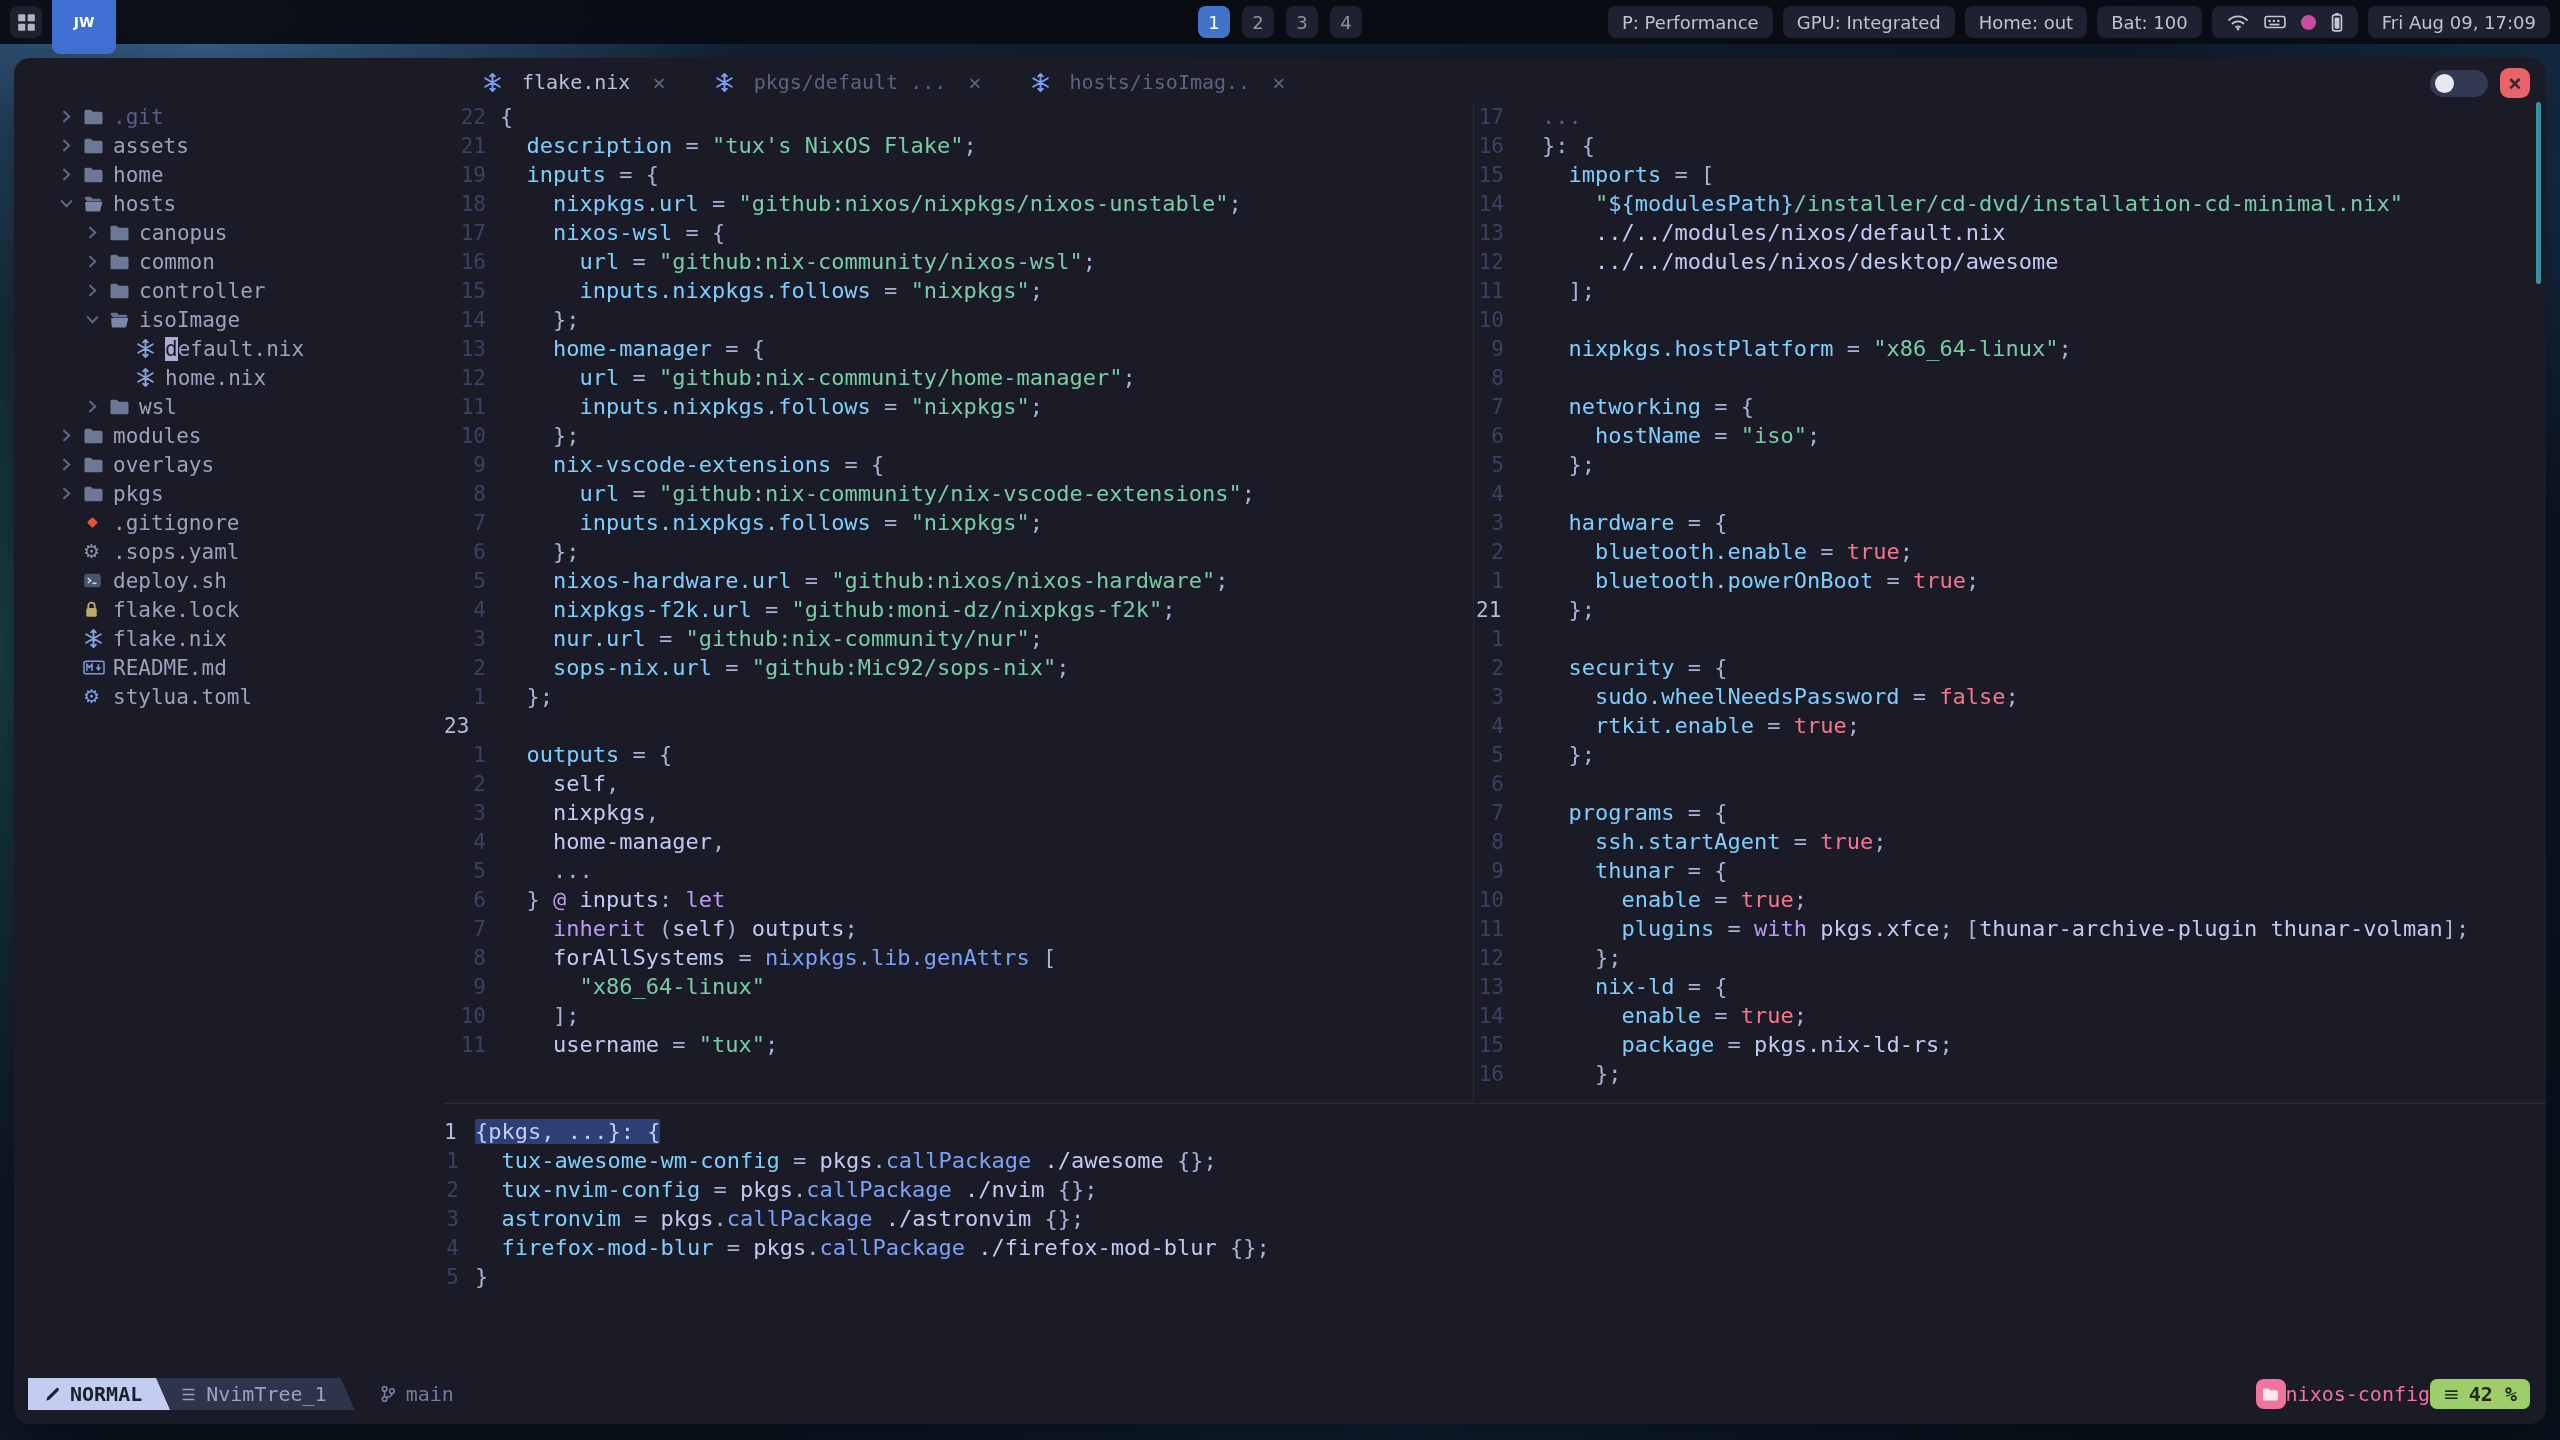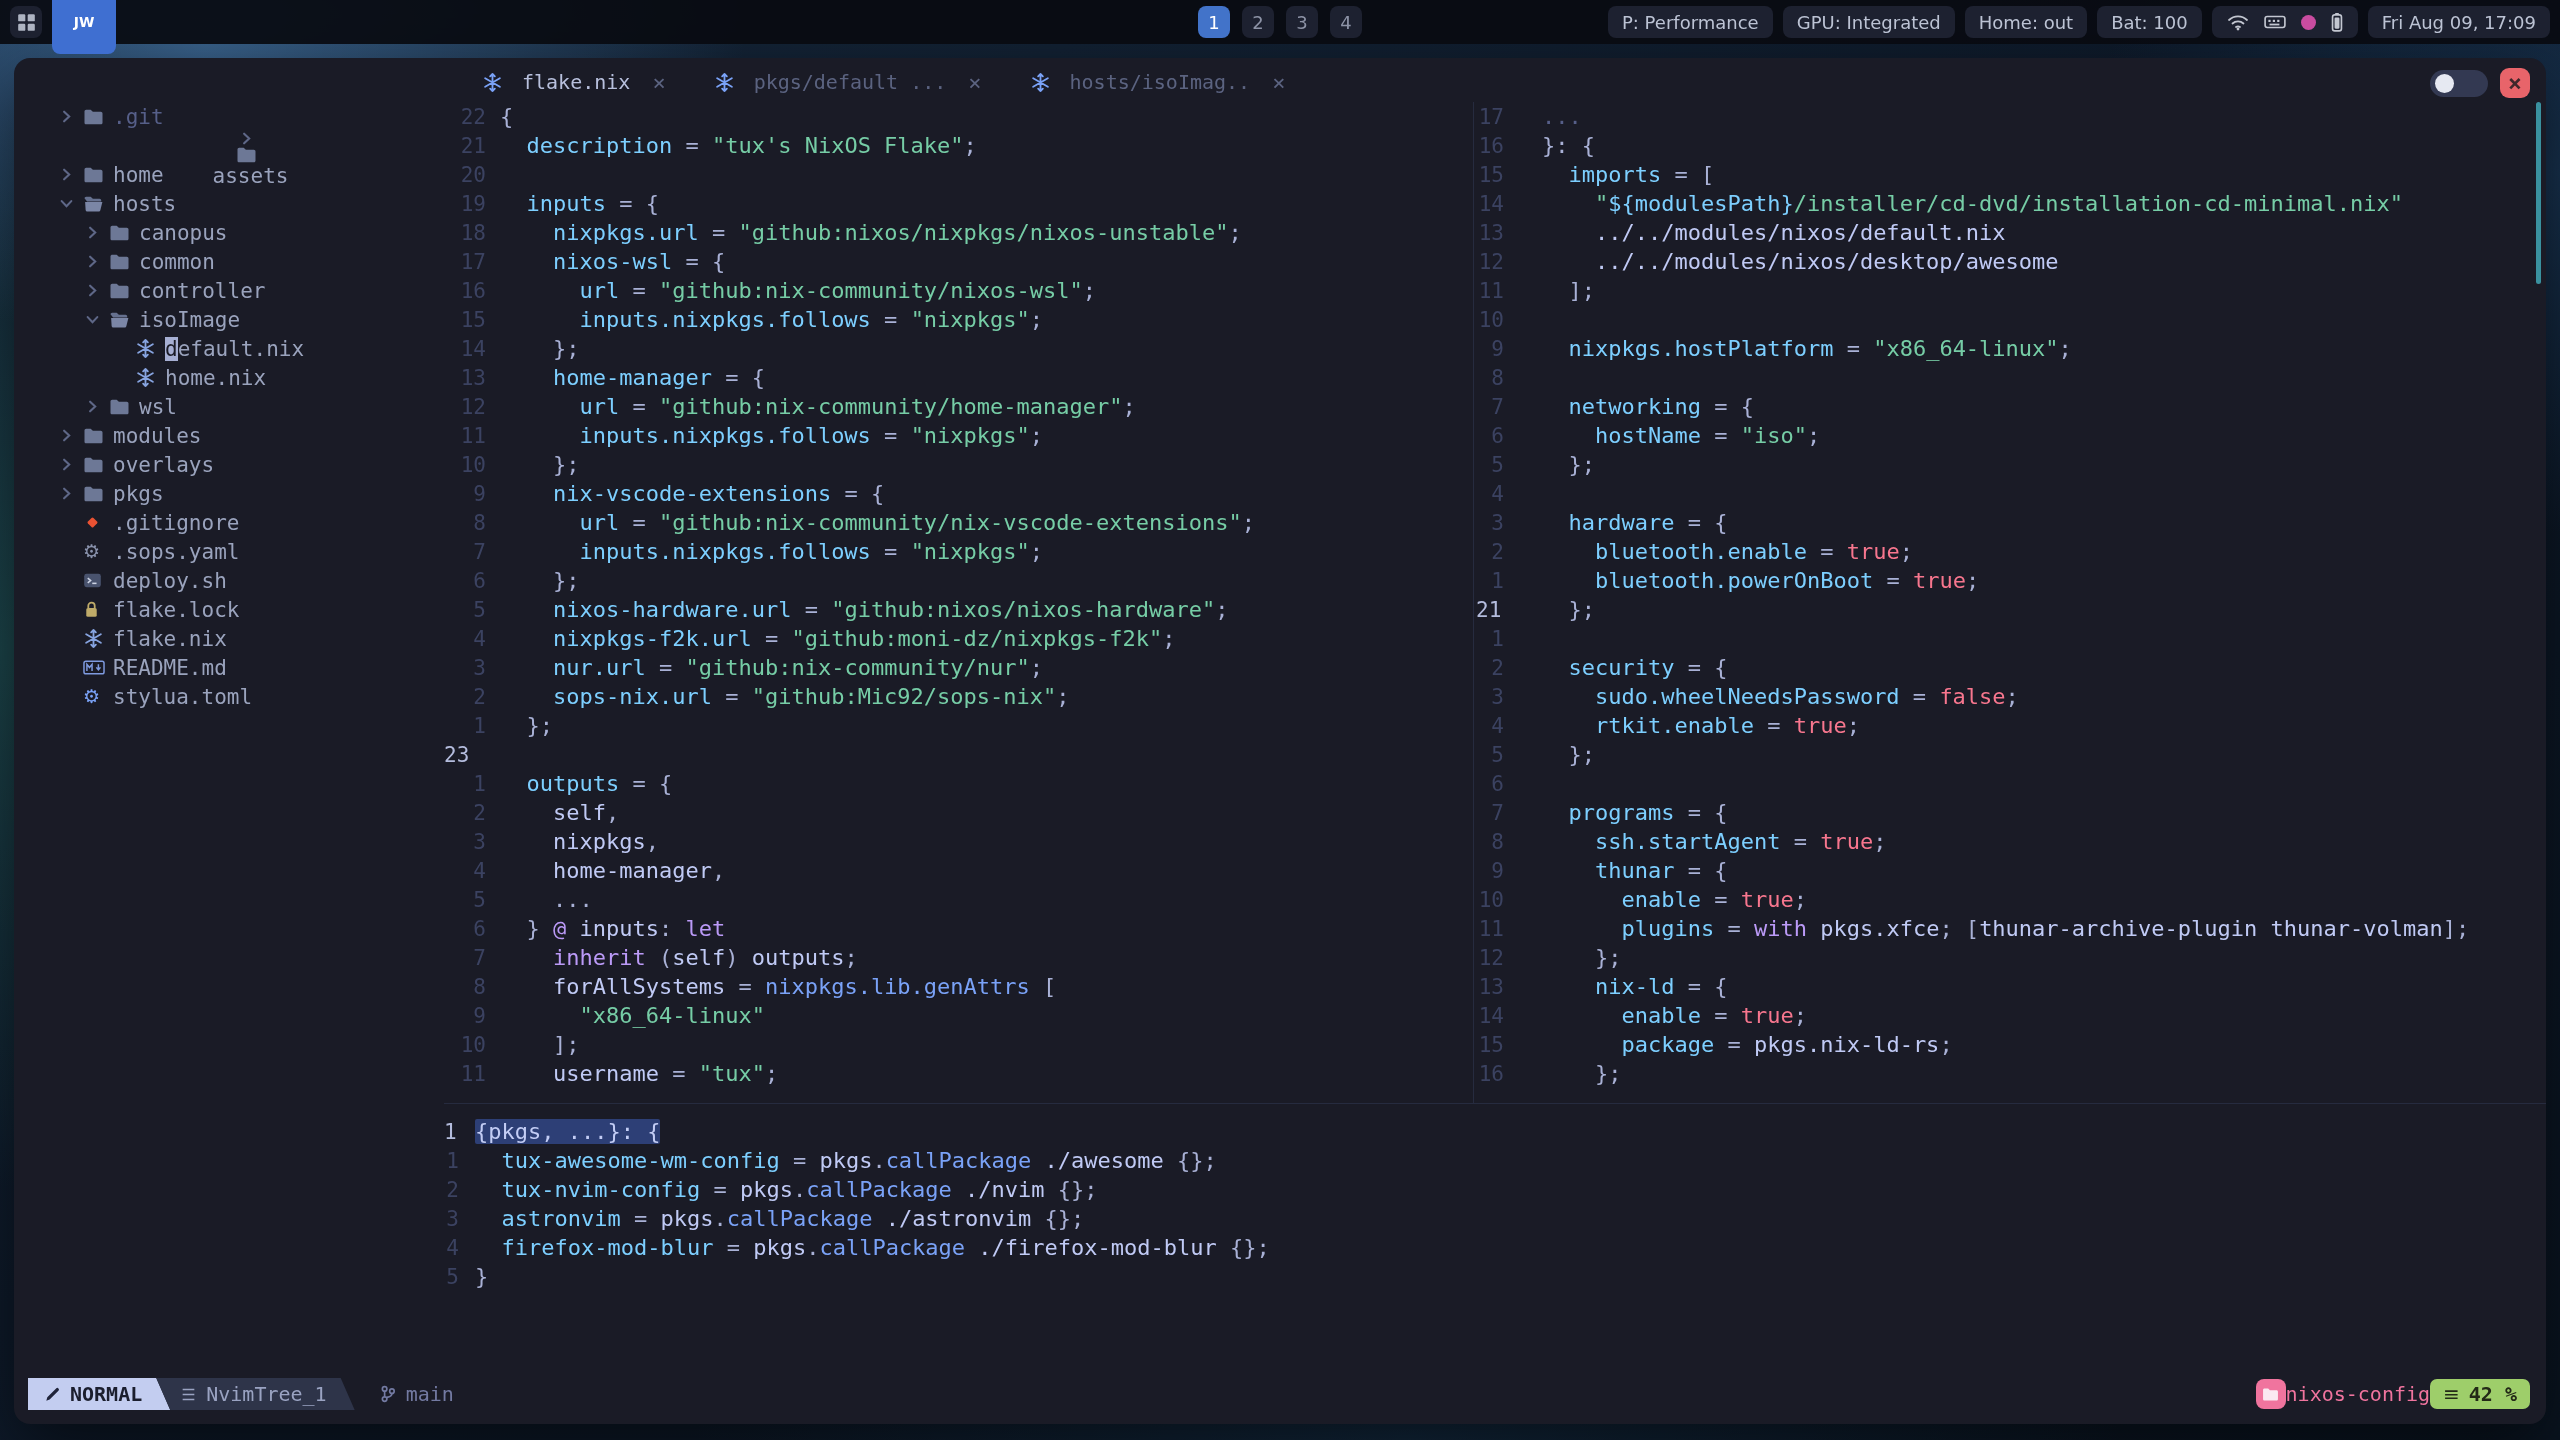--- a/index.html
+++ b/index.html
@@ -203,21 +203,21 @@
             <path d="M3.4 1.8L6.8 5 3.4 8.2" fill="none" stroke="#5e6787" stroke-width="1.4" stroke-linecap="round"></path>
           </svg>
         </span>
         <span class="ticon">
           <svg width="21" height="18" viewBox="0 0 16 14">
             <path d="M1 2.6c0-.7.6-1.3 1.3-1.3h3.5L7.5 3h6.2c.7 0 1.3.6 1.3 1.3v7.1c0 .7-.6 1.3-1.3 1.3H2.3c-.7 0-1.3-.6-1.3-1.3z" fill="#6d7896"></path>
           </svg>
         </span>
         <span class="tlabel dim">.git</span>
       </div>
-      <div class="trow" style="padding-left: 45px; flex-direction: column;">
+      <div class="trow" style="padding-left: 45px;">
         <span class="tchev">
           <svg width="15" height="15" viewBox="0 0 10 10">
             <path d="M3.4 1.8L6.8 5 3.4 8.2" fill="none" stroke="#5e6787" stroke-width="1.4" stroke-linecap="round"></path>
           </svg>
         </span>
         <span class="ticon">
           <svg width="21" height="18" viewBox="0 0 16 14">
             <path d="M1 2.6c0-.7.6-1.3 1.3-1.3h3.5L7.5 3h6.2c.7 0 1.3.6 1.3 1.3v7.1c0 .7-.6 1.3-1.3 1.3H2.3c-.7 0-1.3-.6-1.3-1.3z" fill="#6d7896"></path>
           </svg>
         </span>
@@ -447,24 +447,20 @@
   <div class="vsep"></div>
   <div class="hsep"></div>
   <div class="pane pane-left">
       <div class="crow">
         <span class="lnum">22</span>
         <span class="code"><span class="tk-p">{</span></span>
       </div>
       <div class="crow">
         <span class="lnum">21</span>
         <span class="code"><span class="tk-at">  description</span><span class="tk-p"> = </span><span class="tk-st">"tux's NixOS Flake"</span><span class="tk-p">;</span></span>
-      </div>
-      <div class="crow">
-        <span class="lnum">20</span>
-        <span class="code"></span>
       </div>
       <div class="crow">
         <span class="lnum">19</span>
         <span class="code"><span class="tk-at">  inputs</span><span class="tk-p"> = {</span></span>
       </div>
       <div class="crow">
         <span class="lnum">18</span>
         <span class="code"><span class="tk-at">    nixpkgs.url</span><span class="tk-p"> = </span><span class="tk-st">"github:nixos/nixpkgs/nixos-unstable"</span><span class="tk-p">;</span></span>
       </div>
       <div class="crow">

